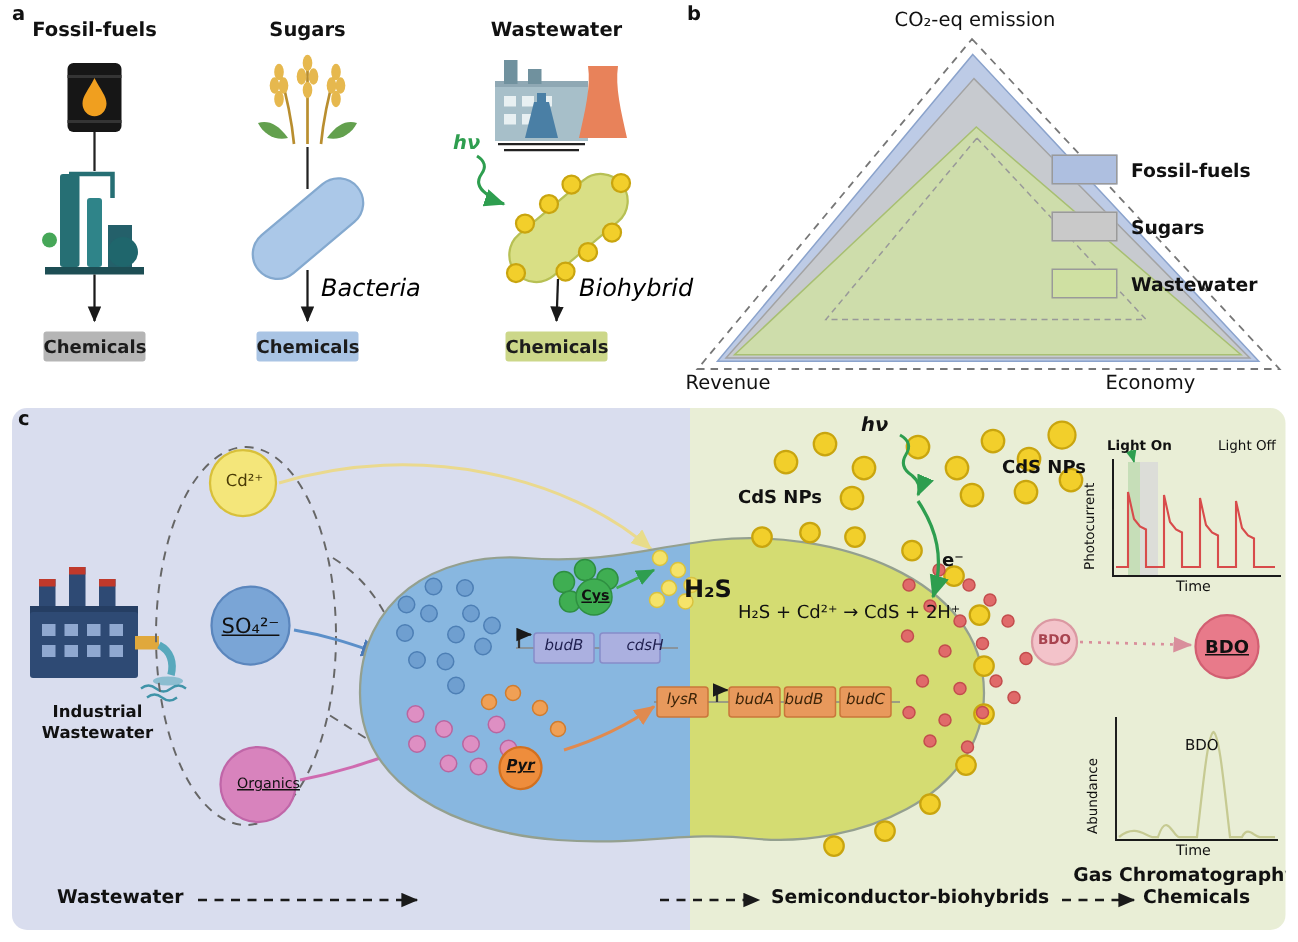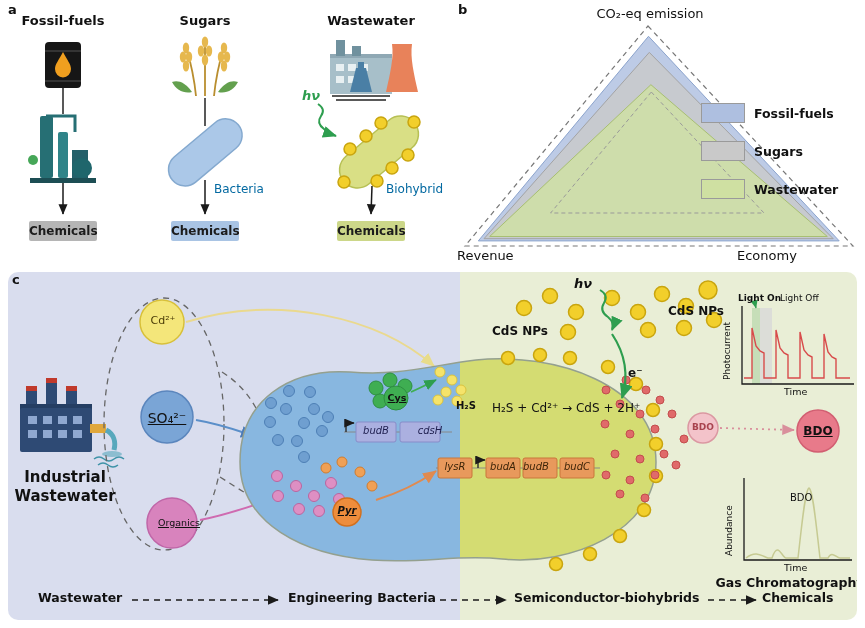--- a/index.html
+++ b/index.html
@@ -1,41 +1,41 @@
 <!DOCTYPE html>
 <html><head>
 <meta charset="utf-8">
 <style>
   html,body{margin:0;padding:0;background:#fff;}
   body{font-family:"DejaVu Sans","Liberation Sans",sans-serif;color:#111;}
   .stage{position:relative;width:865px;height:628px;background:#fff;overflow:hidden;}
   .stage svg{position:absolute;}
   .panel-label{position:absolute;font-weight:bold;font-size:13px;color:#111;}
   .col-title{position:absolute;font-weight:bold;font-size:13px;text-align:center;}
-  .small-label{position:absolute;font-size:12px;color:#0369a1;}
+  .small-label{position:absolute;font-size:16px;color:#000000;font-style:italic;}
   .chem{position:absolute;width:68px;height:20px;line-height:20px;text-align:center;
         font-weight:bold;font-size:12px;color:#1c1c1c;border-radius:2px;}
   .chem-gray{background:#b5b5b5;}
   .chem-blue{background:#a9c4e4;}
   .chem-green{background:#ccd789;}
   .hv{color:#2e9e4f;font-weight:bold;font-style:italic;font-size:13px;}
   .axis-label{position:absolute;font-weight:normal;font-size:13px;}
   .legend-row{position:absolute;left:701px;display:flex;align-items:center;gap:9px;}
   .swatch{width:42px;height:18px;border:1px solid #9a9a9a;display:inline-block;}
   .legend-label{font-weight:bold;font-size:12.5px;}
   #panel-c{position:absolute;left:8px;top:272px;width:849px;height:348px;border-radius:10px;
     background:linear-gradient(90deg,#d9ddee 0,#d9ddee 452px,#e9eed6 452px,#e9eed6 100%);overflow:hidden;}
   #panel-c .lab{position:absolute;color:#111;}
   .bold{font-weight:bold;}
   .it{font-style:italic;}
   .white{color:#fff;text-decoration:underline;}
   .center{text-align:center;}
   .rot{transform:rotate(-90deg);transform-origin:0 0;white-space:nowrap;}
   .greentxt{color:#2e9e4f;}
-  .graytxt{color:#9a9a9a;}
+  .graytxt{color:#9a9a9a;margin-left:32px;}
 </style>
 </head>
 <body>
 
 <div class="stage">
 
   <div class="panel-label" style="left:8px;top:2px">a</div>
   <div class="col-title" style="left:15px;top:13px;width:96px">Fossil-fuels</div>
   <div class="col-title" style="left:157px;top:13px;width:96px">Sugars</div>
   <div class="col-title" style="left:323px;top:13px;width:96px">Wastewater</div>
@@ -381,28 +381,28 @@
         <line x1="432" y1="328" x2="498" y2="328" marker-end="url(#c-black)"></line>
         <line x1="700" y1="328" x2="748" y2="328" marker-end="url(#c-black)"></line>
       </g>
 
       <circle cx="154" cy="50" r="22" fill="#f4e67a" stroke="#d8c03a" stroke-width="1.5"></circle>
       <circle cx="159" cy="145" r="26" fill="#7aa5d6" stroke="#5b86bd" stroke-width="1.5"></circle>
       <circle cx="164" cy="251" r="25" fill="#d883bd" stroke="#c066a8" stroke-width="1.5"></circle>
     </svg>
 
     <div class="lab bold" style="left:4px;top:0;font-size:13px">c</div>
-    <div class="lab bold center" style="left:4px;top:196px;width:106px;font-size:15px;line-height:1.25">Industrial Wastewater</div>
+    <div class="lab bold center" style="left:4px;top:196px;width:106px;font-size:11px;line-height:1.25">Industrial Wastewater</div>
     <div class="lab center" style="left:132px;top:42px;width:46px;font-size:11px;color:#4a3b06">Cd²⁺</div>
     <div class="lab center white" style="left:132px;top:138px;width:54px;font-size:14px">SO₄²⁻</div>
     <div class="lab center white" style="left:138px;top:245px;width:66px;font-size:9.5px">Organics</div>
     <div class="lab center white bold" style="left:374px;top:120px;width:30px;font-size:9.5px">Cys</div>
     <div class="lab center it" style="left:348px;top:153px;width:40px;font-size:10px;color:#1e1e4e">budB</div>
     <div class="lab center it" style="left:392px;top:153px;width:60px;font-size:10px;color:#1e1e4e">cdsH</div>
-    <div class="lab bold" style="left:448px;top:128px;font-size:10px">H₂S</div>
+    <div class="lab bold" style="left:448px;top:111px;font-size:16px">H₂S</div>
     <div class="lab" style="left:484px;top:129px;font-size:12px">H₂S + Cd²⁺ → CdS + 2H⁺</div>
     <div class="lab center it" style="left:430px;top:189px;width:34px;font-size:10px;color:#3d2408">lysR</div>
     <div class="lab center it" style="left:478px;top:189px;width:34px;font-size:10px;color:#3d2408">budA</div>
     <div class="lab center it" style="left:515px;top:189px;width:23px;font-size:10px;color:#3d2408">budB</div>
     <div class="lab center it" style="left:552px;top:189px;width:34px;font-size:10px;color:#3d2408">budC</div>
     <div class="lab center white bold it" style="left:324px;top:233px;width:30px;font-size:10px">Pyr</div>
     <div class="lab bold" style="left:484px;top:52px;font-size:12px">CdS NPs</div>
     <div class="lab hv" style="left:566px;top:4px">hν</div>
     <div class="lab bold" style="left:660px;top:32px;font-size:12px">CdS NPs</div>
     <div class="lab bold greentxt" style="left:620px;top:94px;font-size:12px">e⁻</div>
@@ -410,17 +410,16 @@
     <div class="lab center white bold" style="left:789px;top:152px;width:42px;font-size:12px">BDO</div>
     <div class="lab bold greentxt" style="left:730px;top:21px;font-size:9px">Light On</div>
     <div class="lab graytxt" style="left:772px;top:21px;font-size:9px">Light Off</div>
     <div class="lab rot" style="left:714px;top:108px;font-size:9px">Photocurrent</div>
     <div class="lab" style="left:776px;top:114px;font-size:9.5px">Time</div>
     <div class="lab rot" style="left:716px;top:284px;font-size:9px">Abundance</div>
     <div class="lab" style="left:776px;top:290px;font-size:9.5px">Time</div>
     <div class="lab" style="left:782px;top:220px;font-size:10px">BDO</div>
     <div class="lab bold center" style="left:698px;top:303px;width:168px;font-size:12.5px">Gas Chromatography</div>
     <div class="lab bold" style="left:30px;top:318px;font-size:12.5px">Wastewater</div>
-    <div class="lab bold" style="left:280px;top:318px;font-size:12.5px">Engineering Bacteria</div>
     <div class="lab bold" style="left:506px;top:318px;font-size:12.5px">Semiconductor-biohybrids</div>
     <div class="lab bold" style="left:754px;top:318px;font-size:12.5px">Chemicals</div>
   </div>
 </div>
 
 </body></html>

